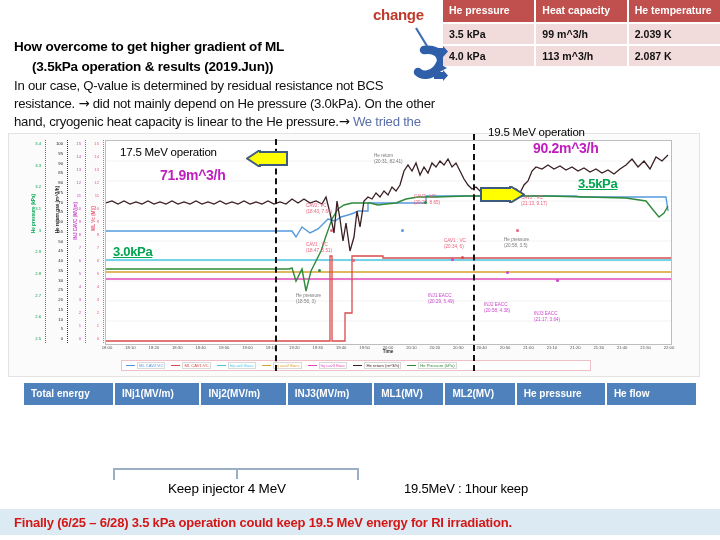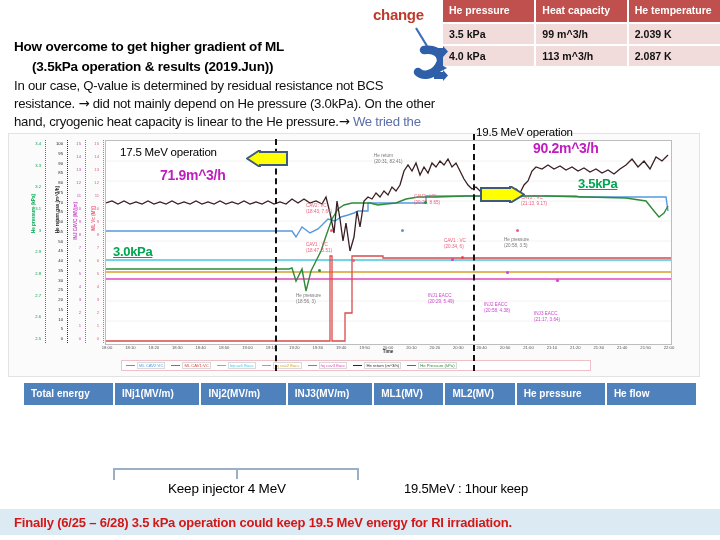--- a/index.html
+++ b/index.html
@@ -416,21 +416,21 @@
 <div class="abs dashline" style="left:275px;top:139px;height:232px;"></div>
 <div class="abs dashline" style="left:473px;top:134px;height:237px;"></div>
 
 <div class="abs op-label" style="left:120px;top:146px;">17.5 MeV operation</div>
 <svg class="abs" style="left:246px;top:150px;width:42px;height:17px;" viewBox="0 0 42 17">
   <path d="M14 2 L41 2 L41 15 L14 15 L14 17 L1 8.5 L14 0 Z" fill="#ffff00" stroke="#3d5a80" stroke-width="2"></path>
 </svg>
 <div class="abs flow-label" style="left:160px;top:167px;">71.9m^3/h</div>
 <div class="abs kpa-label" style="left:113px;top:244px;">3.0kPa</div>
 
-<div class="abs op-label" style="left:476px;top:126px;">19.5 MeV operation</div>
+<div class="abs op-label" style="left:488px;top:126px;">19.5 MeV operation</div>
 <div class="abs flow-label" style="left:533px;top:140px;">90.2m^3/h</div>
 <svg class="abs" style="left:480px;top:186px;width:45px;height:17px;" viewBox="0 0 45 17">
   <path d="M1 2 L30 2 L30 0 L44 8.5 L30 17 L30 15 L1 15 Z" fill="#ffff00" stroke="#3d5a80" stroke-width="2"></path>
 </svg>
 <div class="abs kpa-label" style="left:578px;top:176px;">3.5kPa</div>
 
 <table class="abs" id="res-table">
   <thead>
     <tr>
       <th style="width:12%">Total energy</th>

